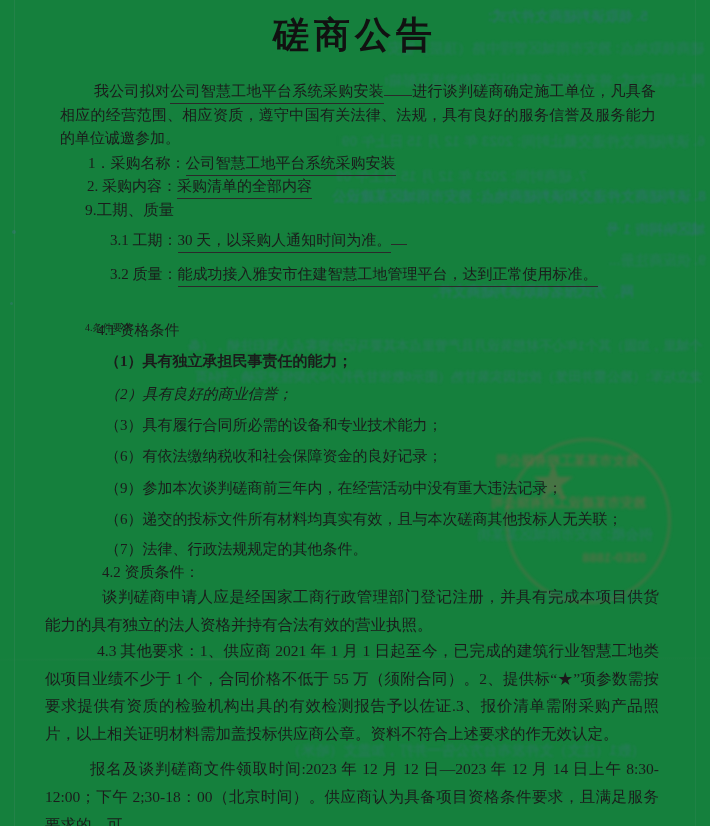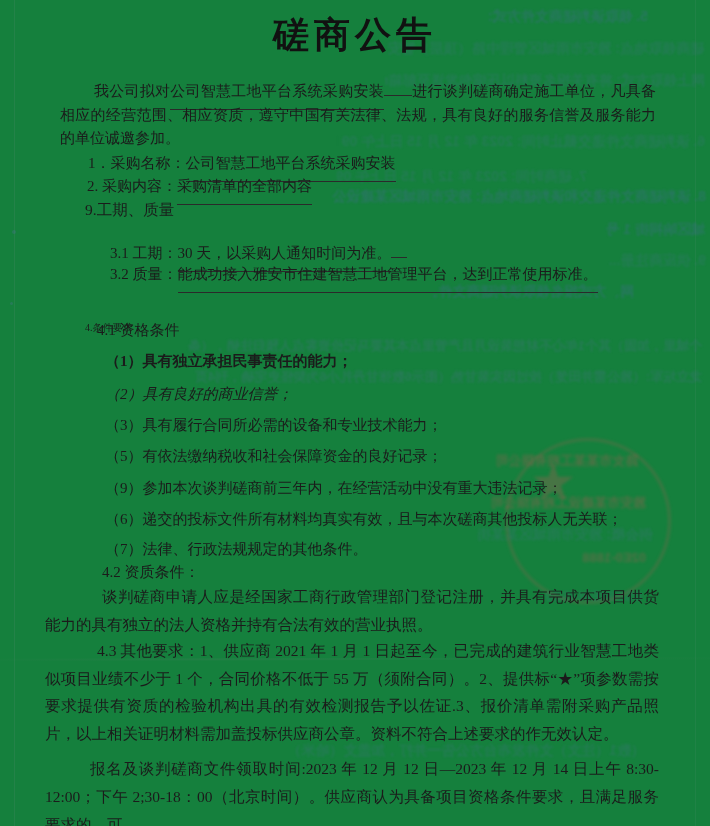--- a/index.html
+++ b/index.html
@@ -19,21 +19,21 @@
     transform:rotate(-.12deg);}
   .blk{position:absolute;line-height:21px;font-size:15px;}
   .title{
     left:0;top:12px;width:710px;text-align:center;
     font-family:"Liberation Sans","DejaVu Sans",sans-serif;
     font-size:36px;font-weight:700;letter-spacing:5px;line-height:46px;color:#111;
   }
   .para{ text-align:justify; }
   .intro{left:60px;top:80px;width:596px;line-height:23.5px;text-indent:34px;}
   .b{font-weight:400;}
-  .u{border-bottom:1.2px solid #2a2a2a;padding-bottom:10px;}
+  .u{border-bottom:1.2px solid #2a2a2a;padding-bottom:4px;}
   .u-tail{display:inline-block;width:28px;border-bottom:1.2px solid #2a2a2a;height:14px;}
   .u-tail-sm{display:inline-block;width:16px;border-bottom:1.2px solid #2a2a2a;height:14px;}
   .secB{left:45px;width:614px;line-height:27.5px;font-size:15.5px;}
   
   .bleed{
     position:absolute;
     font-family:"Liberation Sans","DejaVu Sans",sans-serif;
     color:rgba(78,104,168,.30);
     transform:scaleX(-1);
     filter:blur(1.1px);
@@ -96,32 +96,32 @@
   <div class="blk title">磋商公告</div>
 
   <div class="blk para intro"><span>我公司拟对</span><span class="u">公司智慧工地平台系统采购安装</span><span class="u-tail"></span><span>进行谈判磋商确定施工单位，凡具备相应的经营范围、相应资质，遵守中国有关法律、法规，具有良好的服务信誉及服务能力的单位诚邀参加。</span></div>
 
   <div class="blk" style="left:88px;top:153px;"><span class="b">1．采购名称：</span><span class="u">公司智慧工地平台系统采购安装</span></div>
 
   <div class="blk" style="left:87px;top:176px;"><span class="b">2. 采购内容：</span><span class="u">采购清单的全部内容</span></div>
 
   <div class="blk b" style="left:85px;top:199px;font-size:15.5px;">9.工期、质量</div>
 
-  <div class="blk" style="left:110px;top:243px;"><span class="b">3.1 工期：</span><span class="u">30 天，以采购人通知时间为准。</span><span class="u-tail-sm"></span></div>
+  <div class="blk" style="left:110px;top:230px;"><span class="b">3.1 工期：</span><span class="u">30 天，以采购人通知时间为准。</span><span class="u-tail-sm"></span></div>
 
   <div class="blk" style="left:110px;top:264px;"><span class="b">3.2 质量：</span><span class="u b">能成功接入雅安市住建智慧工地管理平台，达到正常使用标准。</span></div>
 
   <div class="blk b" style="left:85px;top:308px;font-size:10px;margin-top:9px;">4.条件要求：</div>
 
   <div class="blk" style="left:97px;top:320px;">4.1 资格条件</div>
 
   <div class="blk" style="left:105px;top:351px;font-weight:bold;">（1）具有独立承担民事责任的能力；</div>
   <div class="blk" style="left:105px;top:384px;font-style:italic;">（2）具有良好的商业信誉；</div>
   <div class="blk" style="left:105px;top:415px;">（3）具有履行合同所必需的设备和专业技术能力；</div>
-  <div class="blk" style="left:105px;top:446px;">（5）有依法缴纳税收和社会保障资金的良好记录；</div>
+  <div class="blk" style="left:105px;top:446px;">（6）有依法缴纳税收和社会保障资金的良好记录；</div>
   <div class="blk" style="left:105px;top:478px;">（9）参加本次谈判磋商前三年内，在经营活动中没有重大违法记录；</div>
   <div class="blk" style="left:105px;top:509px;">（6）递交的投标文件所有材料均真实有效，且与本次磋商其他投标人无关联；</div>
   <div class="blk" style="left:105px;top:539px;">（7）法律、行政法规规定的其他条件。</div>
 
   <div class="blk" style="left:102px;top:562px;">4.2 资质条件：</div>
 
   <div class="blk para secB b" style="top:583px;text-indent:57px;">谈判磋商申请人应是经国家工商行政管理部门登记注册，并具有完成本项目供货能力的具有独立的法人资格并持有合法有效的营业执照。</div>
 
   <div class="blk para secB" style="top:637px;text-indent:52px;"><span>4.3 其他要求：</span><span class="b">1、供应商 2021 年 1 月 1 日起至今，已完成的建筑行业智慧工地类似项目业绩不少于 1 个，合同价格不低于 55 万（须附合同）。2、提供标“★”项参数需按要求提供有资质的检验机构出具的有效检测报告予以佐证.3、报价清单需附采购产品照片，以上相关证明材料需加盖投标供应商公章。资料不符合上述要求的作无效认定。</span></div>
 

